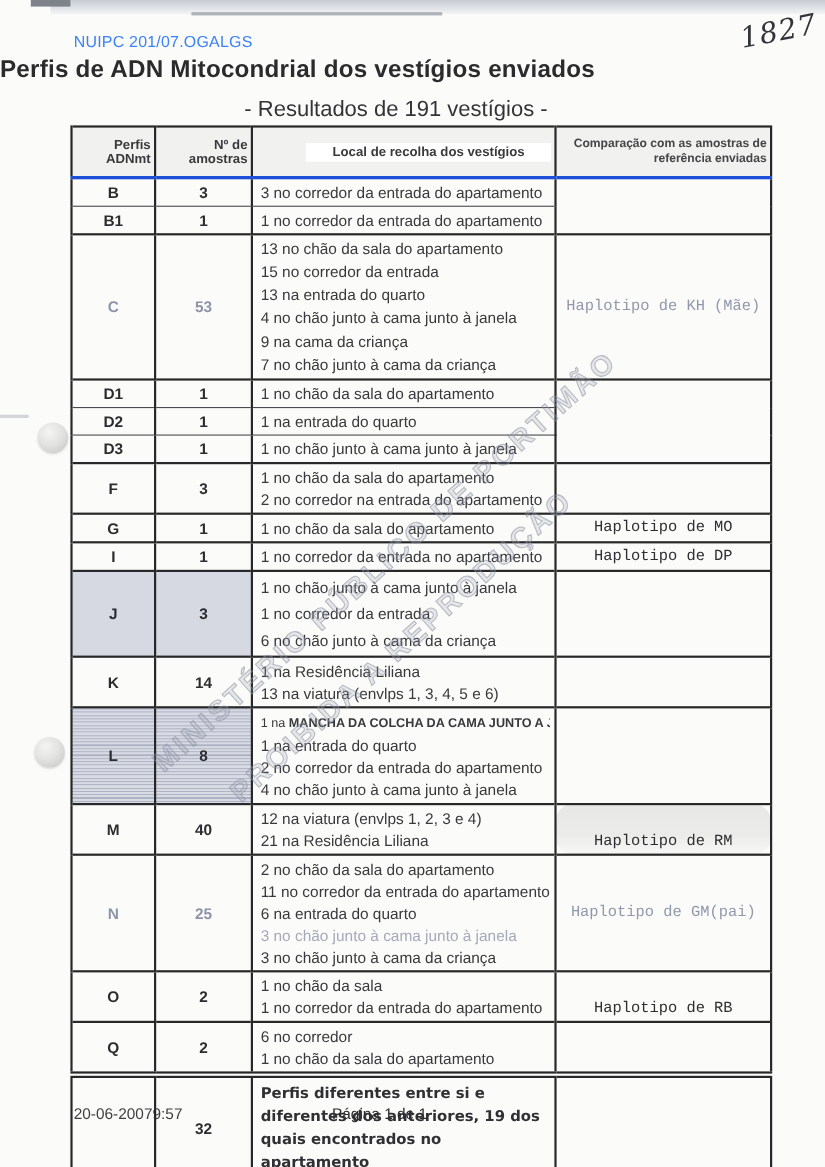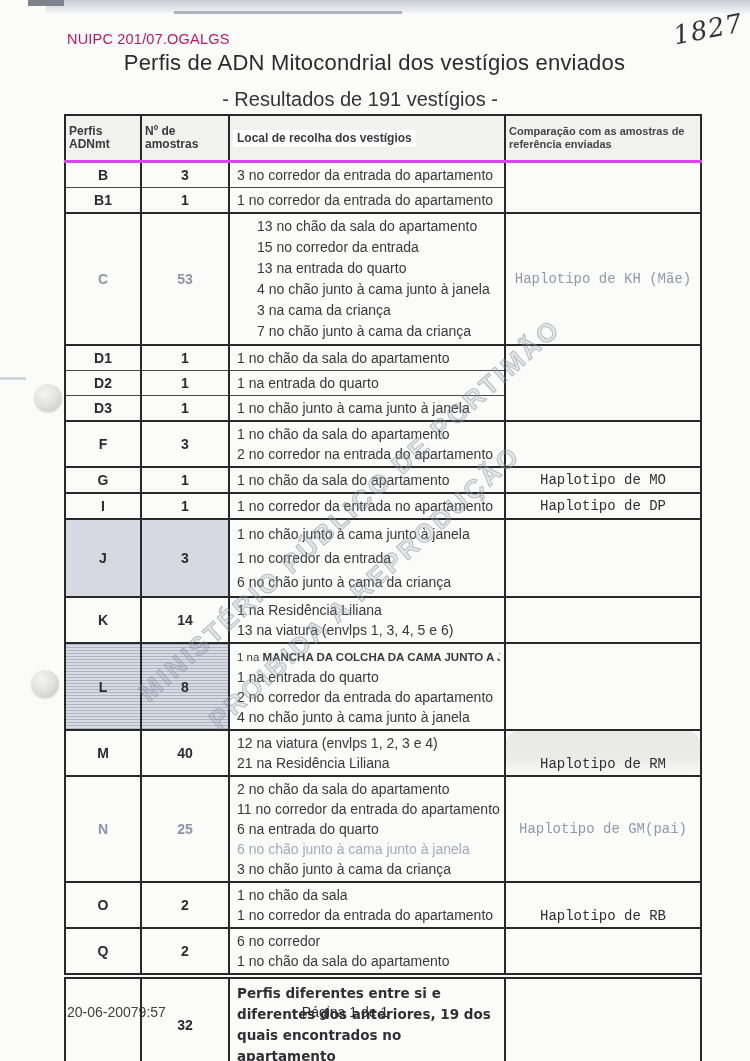--- a/index.html
+++ b/index.html
@@ -18,22 +18,22 @@
   .scan-band-dark2{position:absolute;left:174px;top:11px;width:228px;height:3px;background:#aeb2ba;}
   .hole{
     position:absolute;width:28px;height:28px;border-radius:50%;
     background:radial-gradient(circle at 38% 32%,#f4f4f3 0%,#e3e3e1 45%,#cfcfcd 80%,#c7c7c5 100%);
     box-shadow:0 1px 2px rgba(0,0,0,0.12);
   }
   .hole1{left:34px;top:384px;}
   .hole2{left:31px;top:670px;}
   .edge-dash{position:absolute;left:0;top:377px;width:26px;height:3px;background:#d2d5da;}
   
-  .nuipc{position:absolute;left:67px;top:31px;font-size:14.5px;font-weight:500;color:#be185d;letter-spacing:.2px;}
-  .doc-title{position:absolute;left:0;right:1px;top:50px;text-align:center;font-size:22px;font-weight:normal;color:#2b2b2e;letter-spacing:.2px;}
+  .nuipc{position:absolute;left:67px;top:31px;font-size:14.5px;font-weight:500;color:#3b82f6;letter-spacing:.2px;}
+  .doc-title{position:absolute;left:0;right:1px;top:50px;text-align:left;font-size:22px;font-weight:bold;color:#2b2b2e;letter-spacing:.2px;}
   .doc-subtitle{position:absolute;left:0;right:30px;top:88px;text-align:center;font-size:20px;font-weight:500;color:#333338;}
   .hw-number{
     position:absolute;right:2px;top:14px;width:80px;text-align:center;
     font-family:"DejaVu Serif",serif;font-style:italic;font-size:26px;font-weight:400;
     color:#33343a;transform:rotate(-11deg);letter-spacing:1px;
   }
   
   .wm{
     position:absolute;text-align:center;font-weight:600;text-transform:uppercase;
     font-size:26px;letter-spacing:3px;white-space:nowrap;
@@ -48,32 +48,32 @@
   table{
     border-collapse:collapse;table-layout:fixed;width:636px;
     background:rgba(255,255,255,0.0);
   }
   col.c1{width:76px;} col.c2{width:88px;} col.c3{width:276px;} col.c4{width:196px;}
   table{border:2px solid #28282a;border-bottom:6px double #28282a;}
   th,td{border-left:2px solid #28282a;border-right:2px solid #28282a;}
   thead th{
     height:40px;background:#f1f1ef;
     font-size:12px;font-weight:bold;color:#3a3a3e;line-height:13px;
-    border-bottom:3px solid #d946ef;padding:2px 3px;vertical-align:middle;text-align:left;
+    border-bottom:3px solid #1d4ed8;padding:2px 3px;vertical-align:middle;text-align:right;
   }
   thead th:nth-child(4){font-size:11px;color:#45454a;}
-  thead th:nth-child(3) .hdr-inner{background:#ffffff;padding:2px 4px;display:inline-block;}
+  thead th:nth-child(3) .hdr-inner{background:#ffffff;padding:2px 24px;display:inline-block;}
   tbody td{vertical-align:middle;}
   tr.group-start td{border-top:2px solid #28282a;}
   tr.sub-row td{border-top:1px solid #4a4a4c;}
   tr.double-top td{border-top:6px double #28282a;}
   .p-cell,.n-cell{text-align:center;font-size:14px;font-weight:bold;color:#2c2c30;padding:1px 2px;}
   .loc-cell{padding:2px 4px 2px 7px;font-size:14px;color:#39393d;}
   .line{line-height:20px;white-space:nowrap;overflow:hidden;}
-  tr[data-row="C"] .line{line-height:21px;margin-left:20px;}
+  tr[data-row="C"] .line{line-height:21px;}
   tr[data-row="J"] .line{line-height:24px;}
   tr[data-row="N"] .line{line-height:20px;}
   tr[data-row="note"] .line{line-height:21px;white-space:normal;}
   .caps-pre{font-size:11.5px;}
   .caps{font-size:11.5px;font-weight:bold;letter-spacing:0;}
   .faded{color:#8e94a8 !important;}
   .line.faded{color:#a4a9bb !important;}
   .comp-cell{text-align:center;font-size:14px;color:#2f2f33;padding:1px 3px;font-family:Liberation Mono, monospace;}
   .comp-cell.faded{color:#9298ab !important;}
   .comp-bottom{vertical-align:bottom;padding-bottom:3px;border-radius:16px;}
@@ -140,21 +140,21 @@
           </td>
         </tr>
         <tr data-row="C" class="group-start">
           <td class="p-cell faded">C</td>
           <td class="n-cell faded">53</td>
           <td class="loc-cell">
             <div class="line">13 no chão da sala do apartamento</div>
             <div class="line">15 no corredor da entrada</div>
             <div class="line">13 na entrada do quarto</div>
             <div class="line">4 no chão junto à cama junto à janela</div>
-            <div class="line">3 na cama da criança</div>
+            <div class="line">9 na cama da criança</div>
             <div class="line">7 no chão  junto à cama da criança</div>
           </td>
           <td class="comp-cell faded">Haplotipo de KH (Mãe)</td>
         </tr>
         <tr data-row="D1" class="group-start">
           <td class="p-cell">D1</td>
           <td class="n-cell">1</td>
           <td class="loc-cell">
             <div class="line">1 no chão da sala do apartamento</div>
           </td>
@@ -238,21 +238,21 @@
           </td>
           <td class="comp-cell comp-shaded comp-bottom">Haplotipo de RM</td>
         </tr>
         <tr data-row="N" class="group-start">
           <td class="p-cell faded">N</td>
           <td class="n-cell faded">25</td>
           <td class="loc-cell">
             <div class="line">2 no chão da sala do apartamento</div>
             <div class="line">11 no corredor da entrada do apartamento</div>
             <div class="line">6 na entrada do quarto</div>
-            <div class="line faded">6 no chão junto à cama junto à janela</div>
+            <div class="line faded">3 no chão junto à cama junto à janela</div>
             <div class="line">3 no chão junto à cama da criança</div>
           </td>
           <td class="comp-cell faded">Haplotipo de GM(pai)</td>
         </tr>
         <tr data-row="O" class="group-start">
           <td class="p-cell">O</td>
           <td class="n-cell">2</td>
           <td class="loc-cell">
             <div class="line">1 no chão da sala</div>
             <div class="line">1 no corredor da entrada do apartamento</div>

